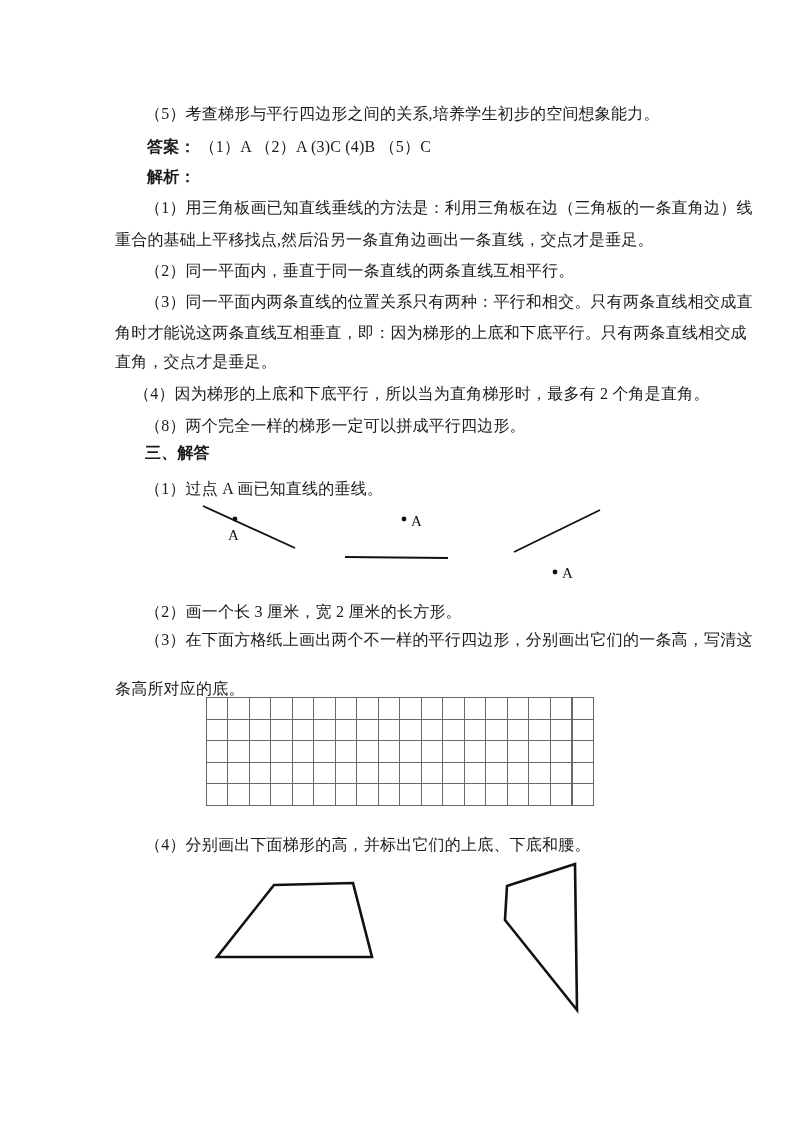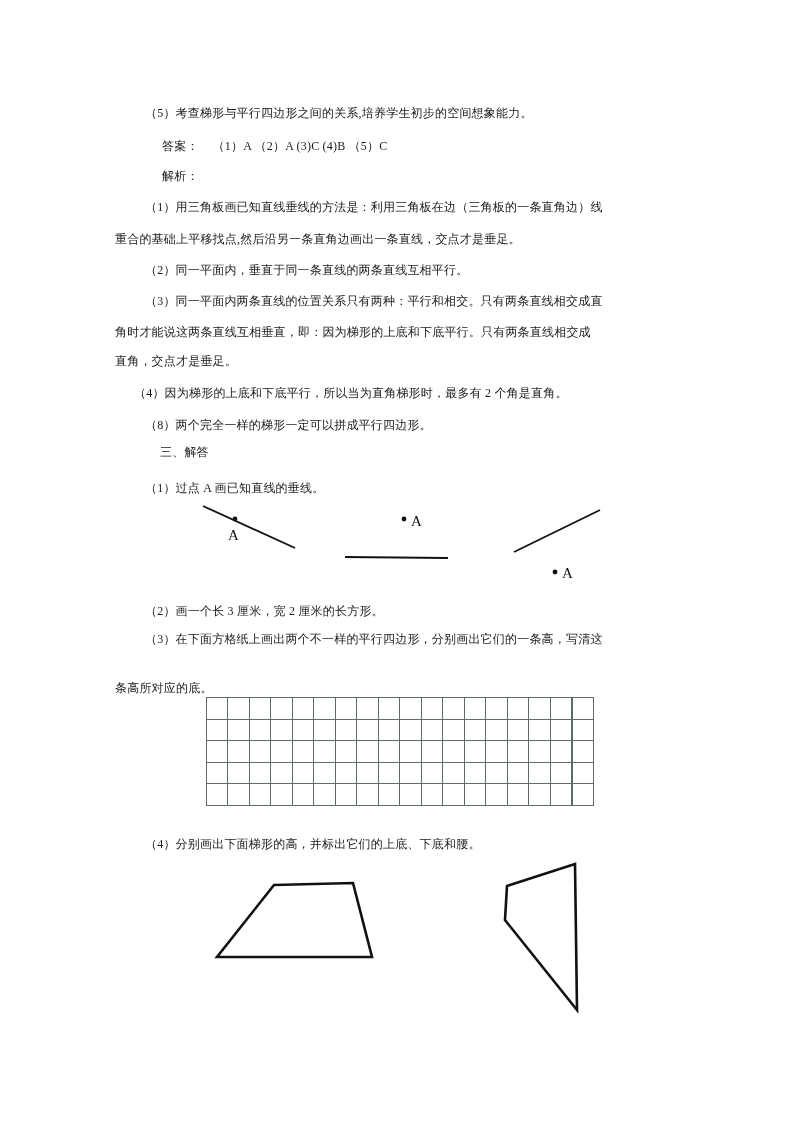--- a/index.html
+++ b/index.html
@@ -3,27 +3,27 @@
 <meta charset="utf-8">
 <style>
   html,body{margin:0;padding:0;}
   body{
     width:793px;height:1122px;background:#ffffff;position:relative;overflow:hidden;
     font-family:"Liberation Serif","DejaVu Serif",serif;
     color:#1a1a1a;
   }
   .ln{
     position:absolute;
-    font-size:12px;
+    font-size:16px;
     line-height:17px;
     letter-spacing:0.2px;
     white-space:nowrap;
   }
-  .bold{font-weight:400;margin-left:15px;}
-  .answers-gap{margin-left:14px;}
+  .bold{font-weight:700;}
+  .answers-gap{margin-left:4px;}
   .fig{position:absolute;}
   .gridpaper{
     position:absolute;left:206px;top:697px;width:387px;height:108px;
     border-right:1px solid #5f6a6d;border-bottom:1px solid #5f6a6d;
     background-image:
       repeating-linear-gradient(to right,#5f6a6d 0 1px,transparent 1px 21.5px),
       repeating-linear-gradient(to bottom,#5f6a6d 0 1px,transparent 1px 21.6px);
   }
   svg text{
     font-family:"Liberation Serif","DejaVu Serif",serif;

